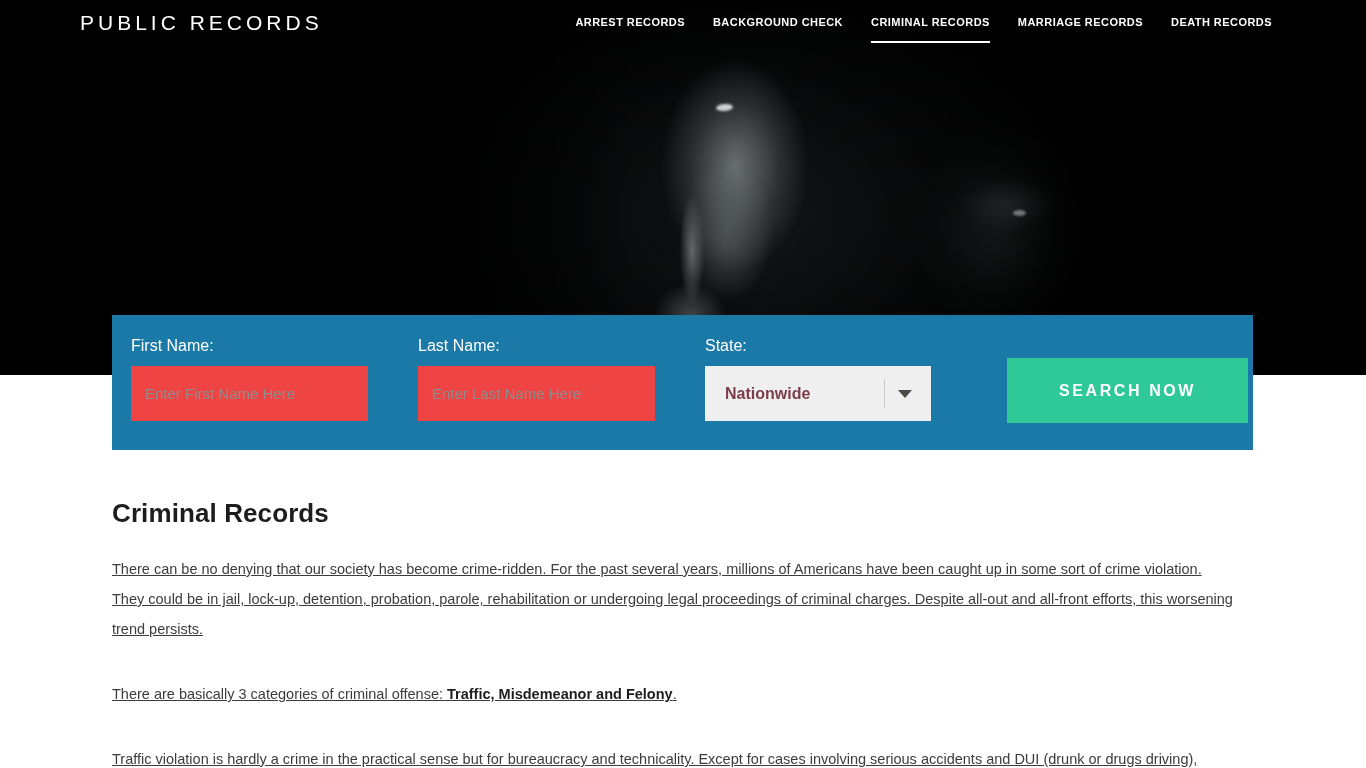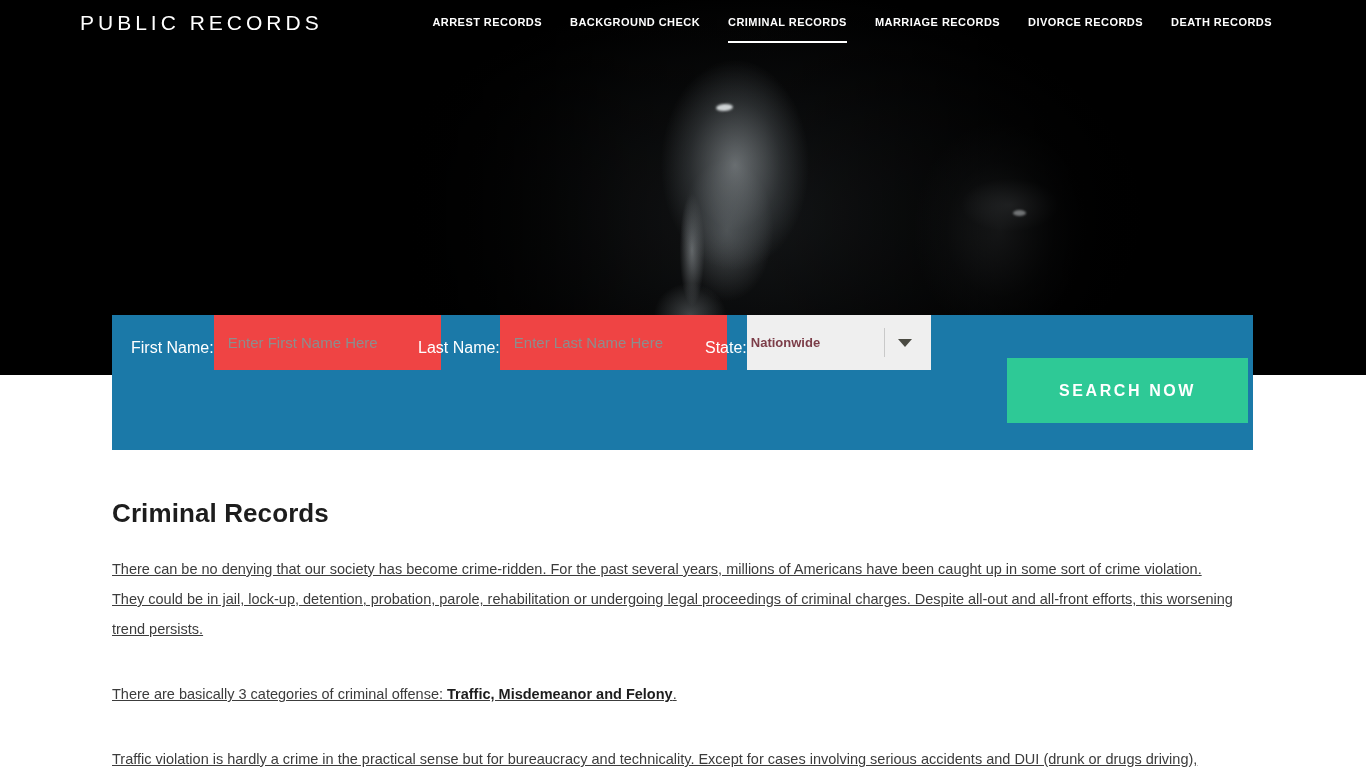--- a/index.html
+++ b/index.html
@@ -116,22 +116,21 @@
     top: 315px;
     width: 1141px;
     height: 135px;
     background: #1b79a8;
     z-index: 30;
     display: flex;
     align-items: flex-start;
   }
   .field-group {
     display: flex;
-    flex-direction: row;
-    align-items: center;
+    flex-direction: column;
   }
   .field-group.first { width: 256px; margin-left: 19px; }
   .field-group.last  { width: 256px; margin-left: 31px; }
   .field-group.state { width: 226px; margin-left: 31px; }
 
   .field-label {
     color: #ffffff;
     font-size: 16px;
     font-weight: 400;
     line-height: 1;
@@ -155,22 +154,22 @@
   .select-wrap {
     position: relative;
     width: 226px;
     height: 55px;
     background: #efefef;
     display: flex;
     align-items: center;
     cursor: pointer;
   }
   .select-value {
-    padding-left: 4px;
-    font-size: 13px;
+    padding-left: 20px;
+    font-size: 16px;
     font-weight: bold;
     color: #7c3d48;
     white-space: nowrap;
   }
   .select-divider {
     position: absolute;
     right: 46px;
     top: 13px;
     width: 1px;
     height: 29px;
@@ -236,21 +235,20 @@
   <div class="eye-a"></div>
   <div class="eye-b"></div>
 
   <header class="site-header">
     <div class="brand">PUBLIC RECORDS</div>
     <nav class="main-nav">
       <a class="nav-item" href="#">ARREST RECORDS</a>
       <a class="nav-item" href="#">BACKGROUND CHECK</a>
       <a class="nav-item active" href="#">CRIMINAL RECORDS</a>
       <a class="nav-item" href="#">MARRIAGE RECORDS</a>
-      <a class="nav-item" href="#">DIVORCE RECORDS</a>
       <a class="nav-item" href="#">DEATH RECORDS</a>
     </nav>
   </header>
 </div>
 
 <form class="search-panel">
 
   <div class="field-group first">
     <label class="field-label">First Name:</label>
     <input class="text-input" type="text" placeholder="Enter First Name Here" style="">

